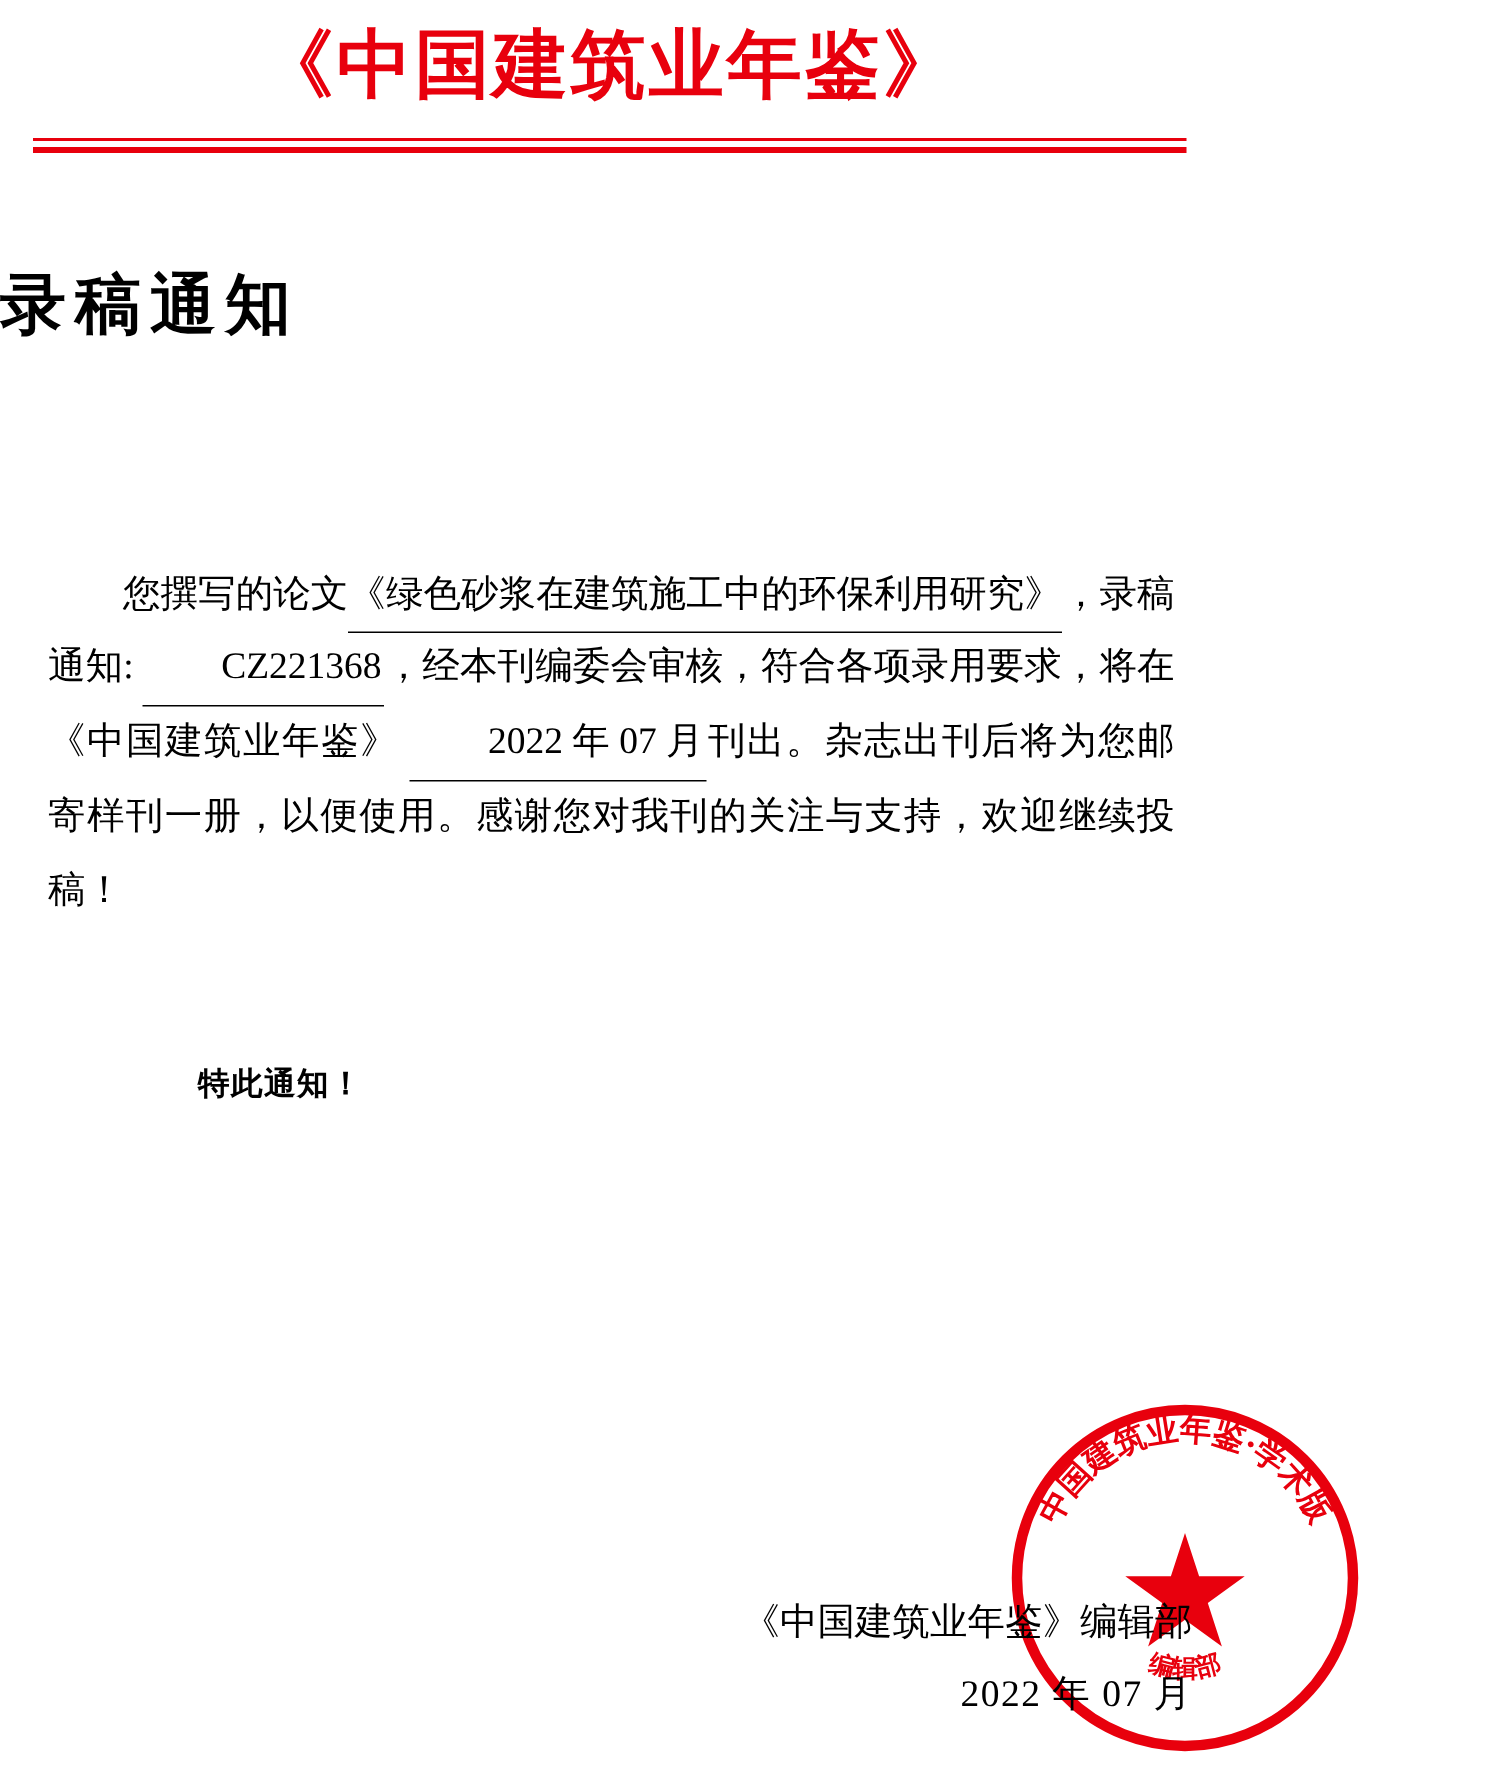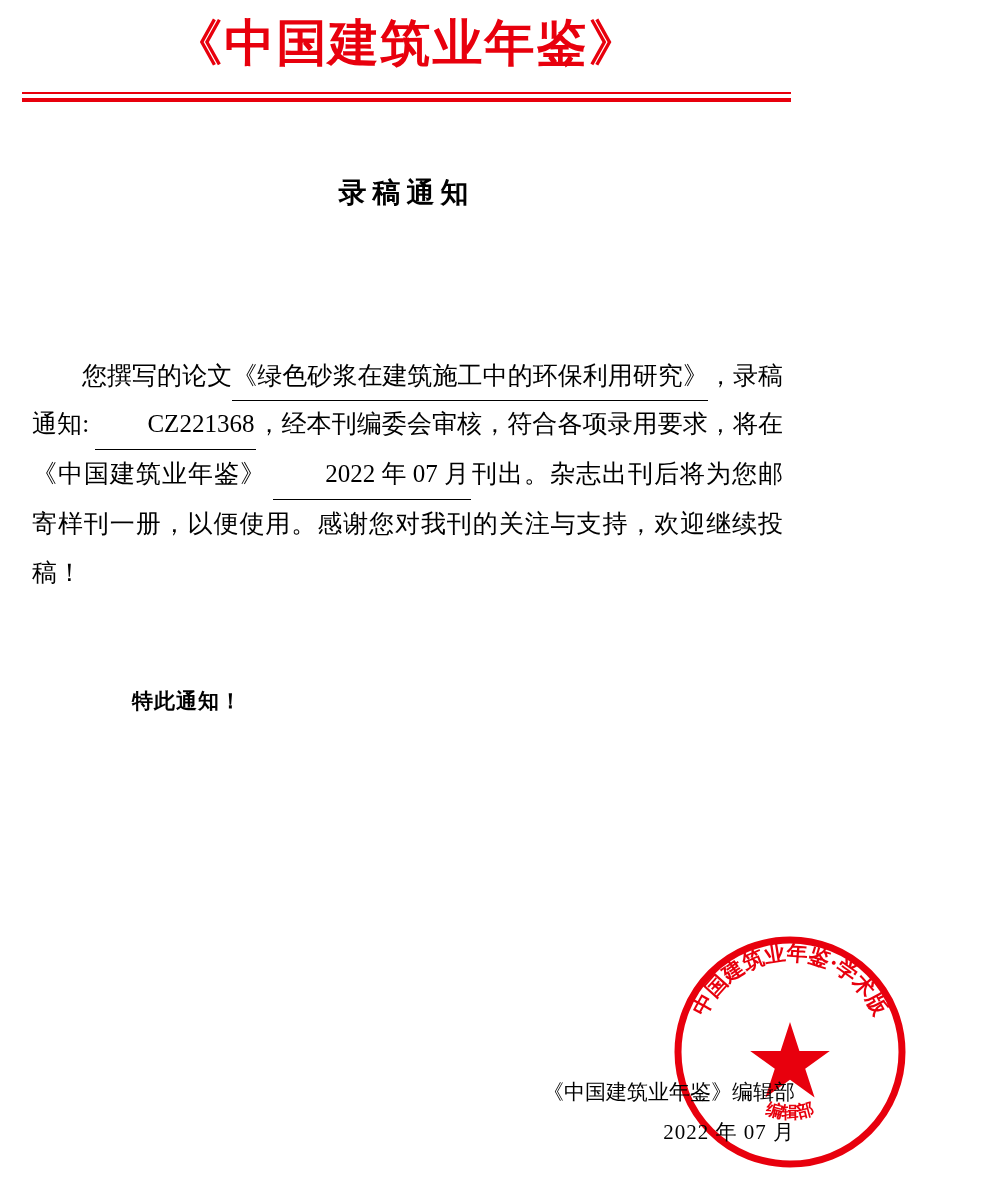--- a/index.html
+++ b/index.html
@@ -48,25 +48,25 @@
   .rule-gap {
     height: 4px;
   }
   .rule-thick {
     height: 4px;
     background: #e8000d;
   }
 
   
   .doc-title {
-    text-align: center;
+    text-align: left;
     margin-top: 72px;
     font-family: "DejaVu Serif", "Liberation Serif", serif;
     font-weight: bold;
-    font-size: 28px;
+    font-size: 44px;
     letter-spacing: 6px;
   }
 
   
   .body-block {
     margin-top: 140px;
     padding: 0 30px 0 32px;
     font-size: 25px;
     line-height: 1.95;
     text-align: justify;
@@ -97,21 +97,21 @@
     letter-spacing: 1px;
   }
 
   
   .sign-area {
     position: absolute;
     right: 18px;
     bottom: 40px;
     width: 520px;
     text-align: right;
-    font-size: 21px;
+    font-size: 25px;
     line-height: 1.9;
   }
   .sign-line-2 {
     letter-spacing: 1px;
   }
 
   .seal {
     position: absolute;
     left: 668px;
     top: 930px;

